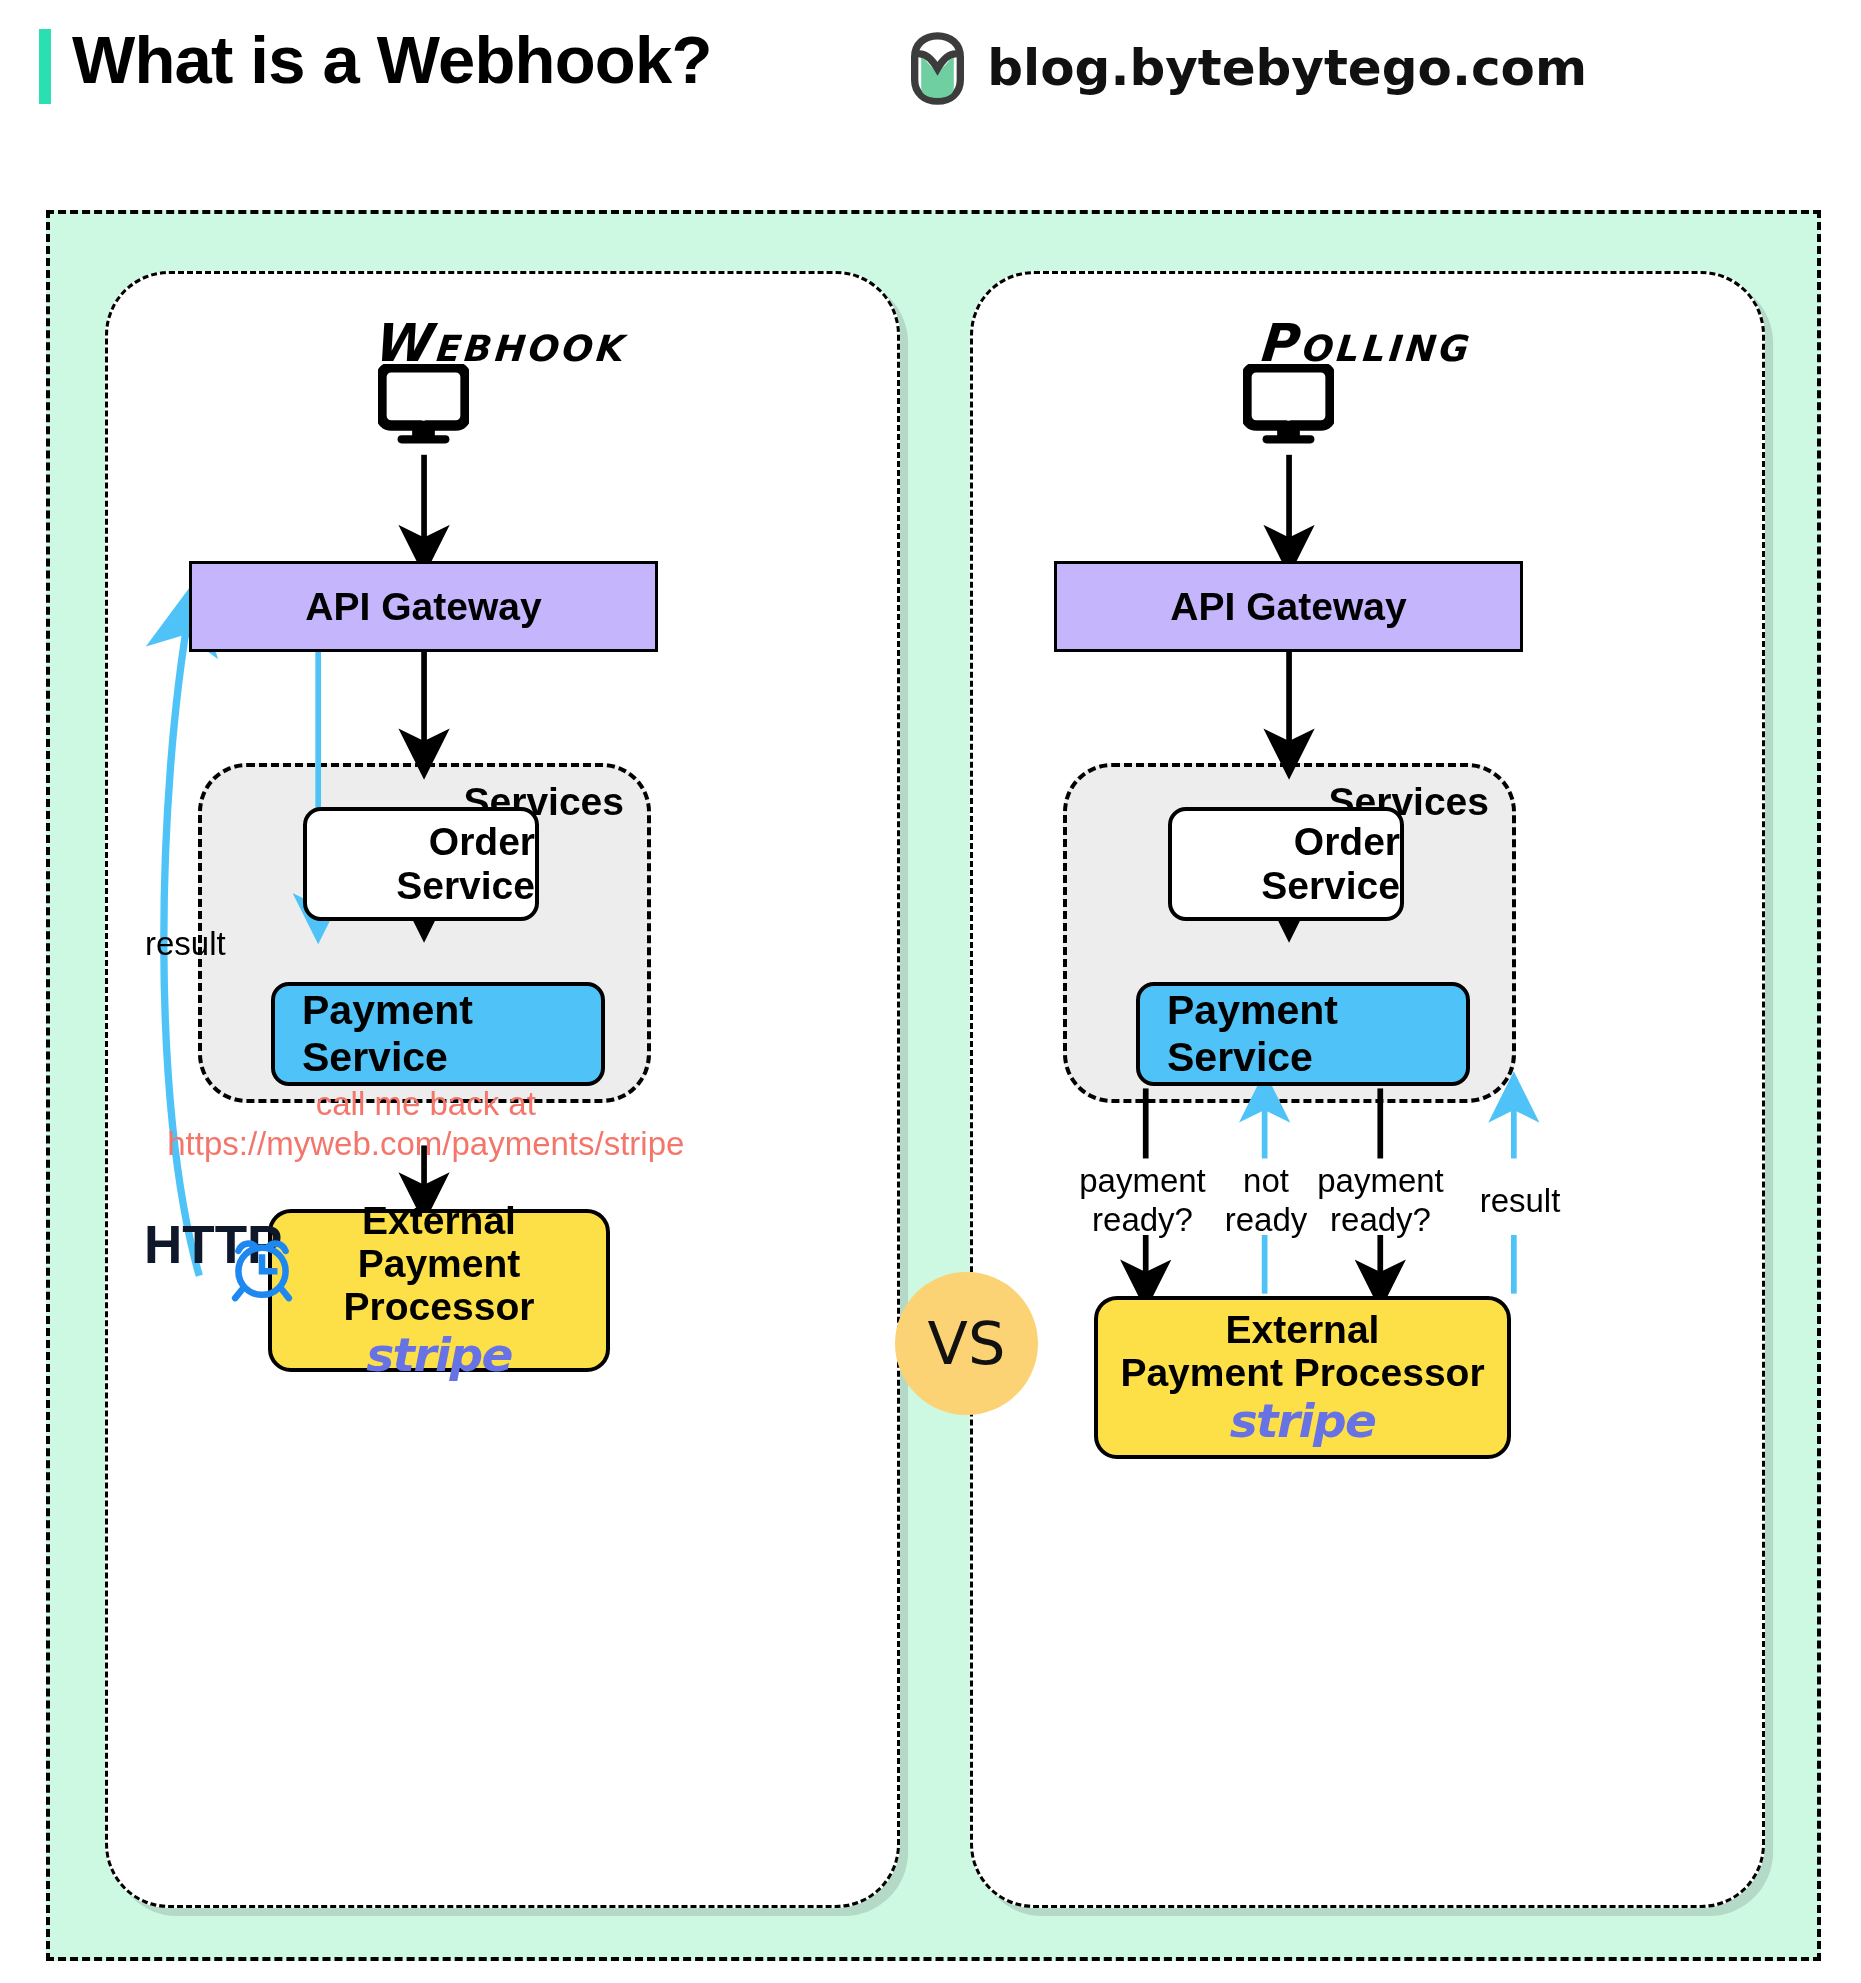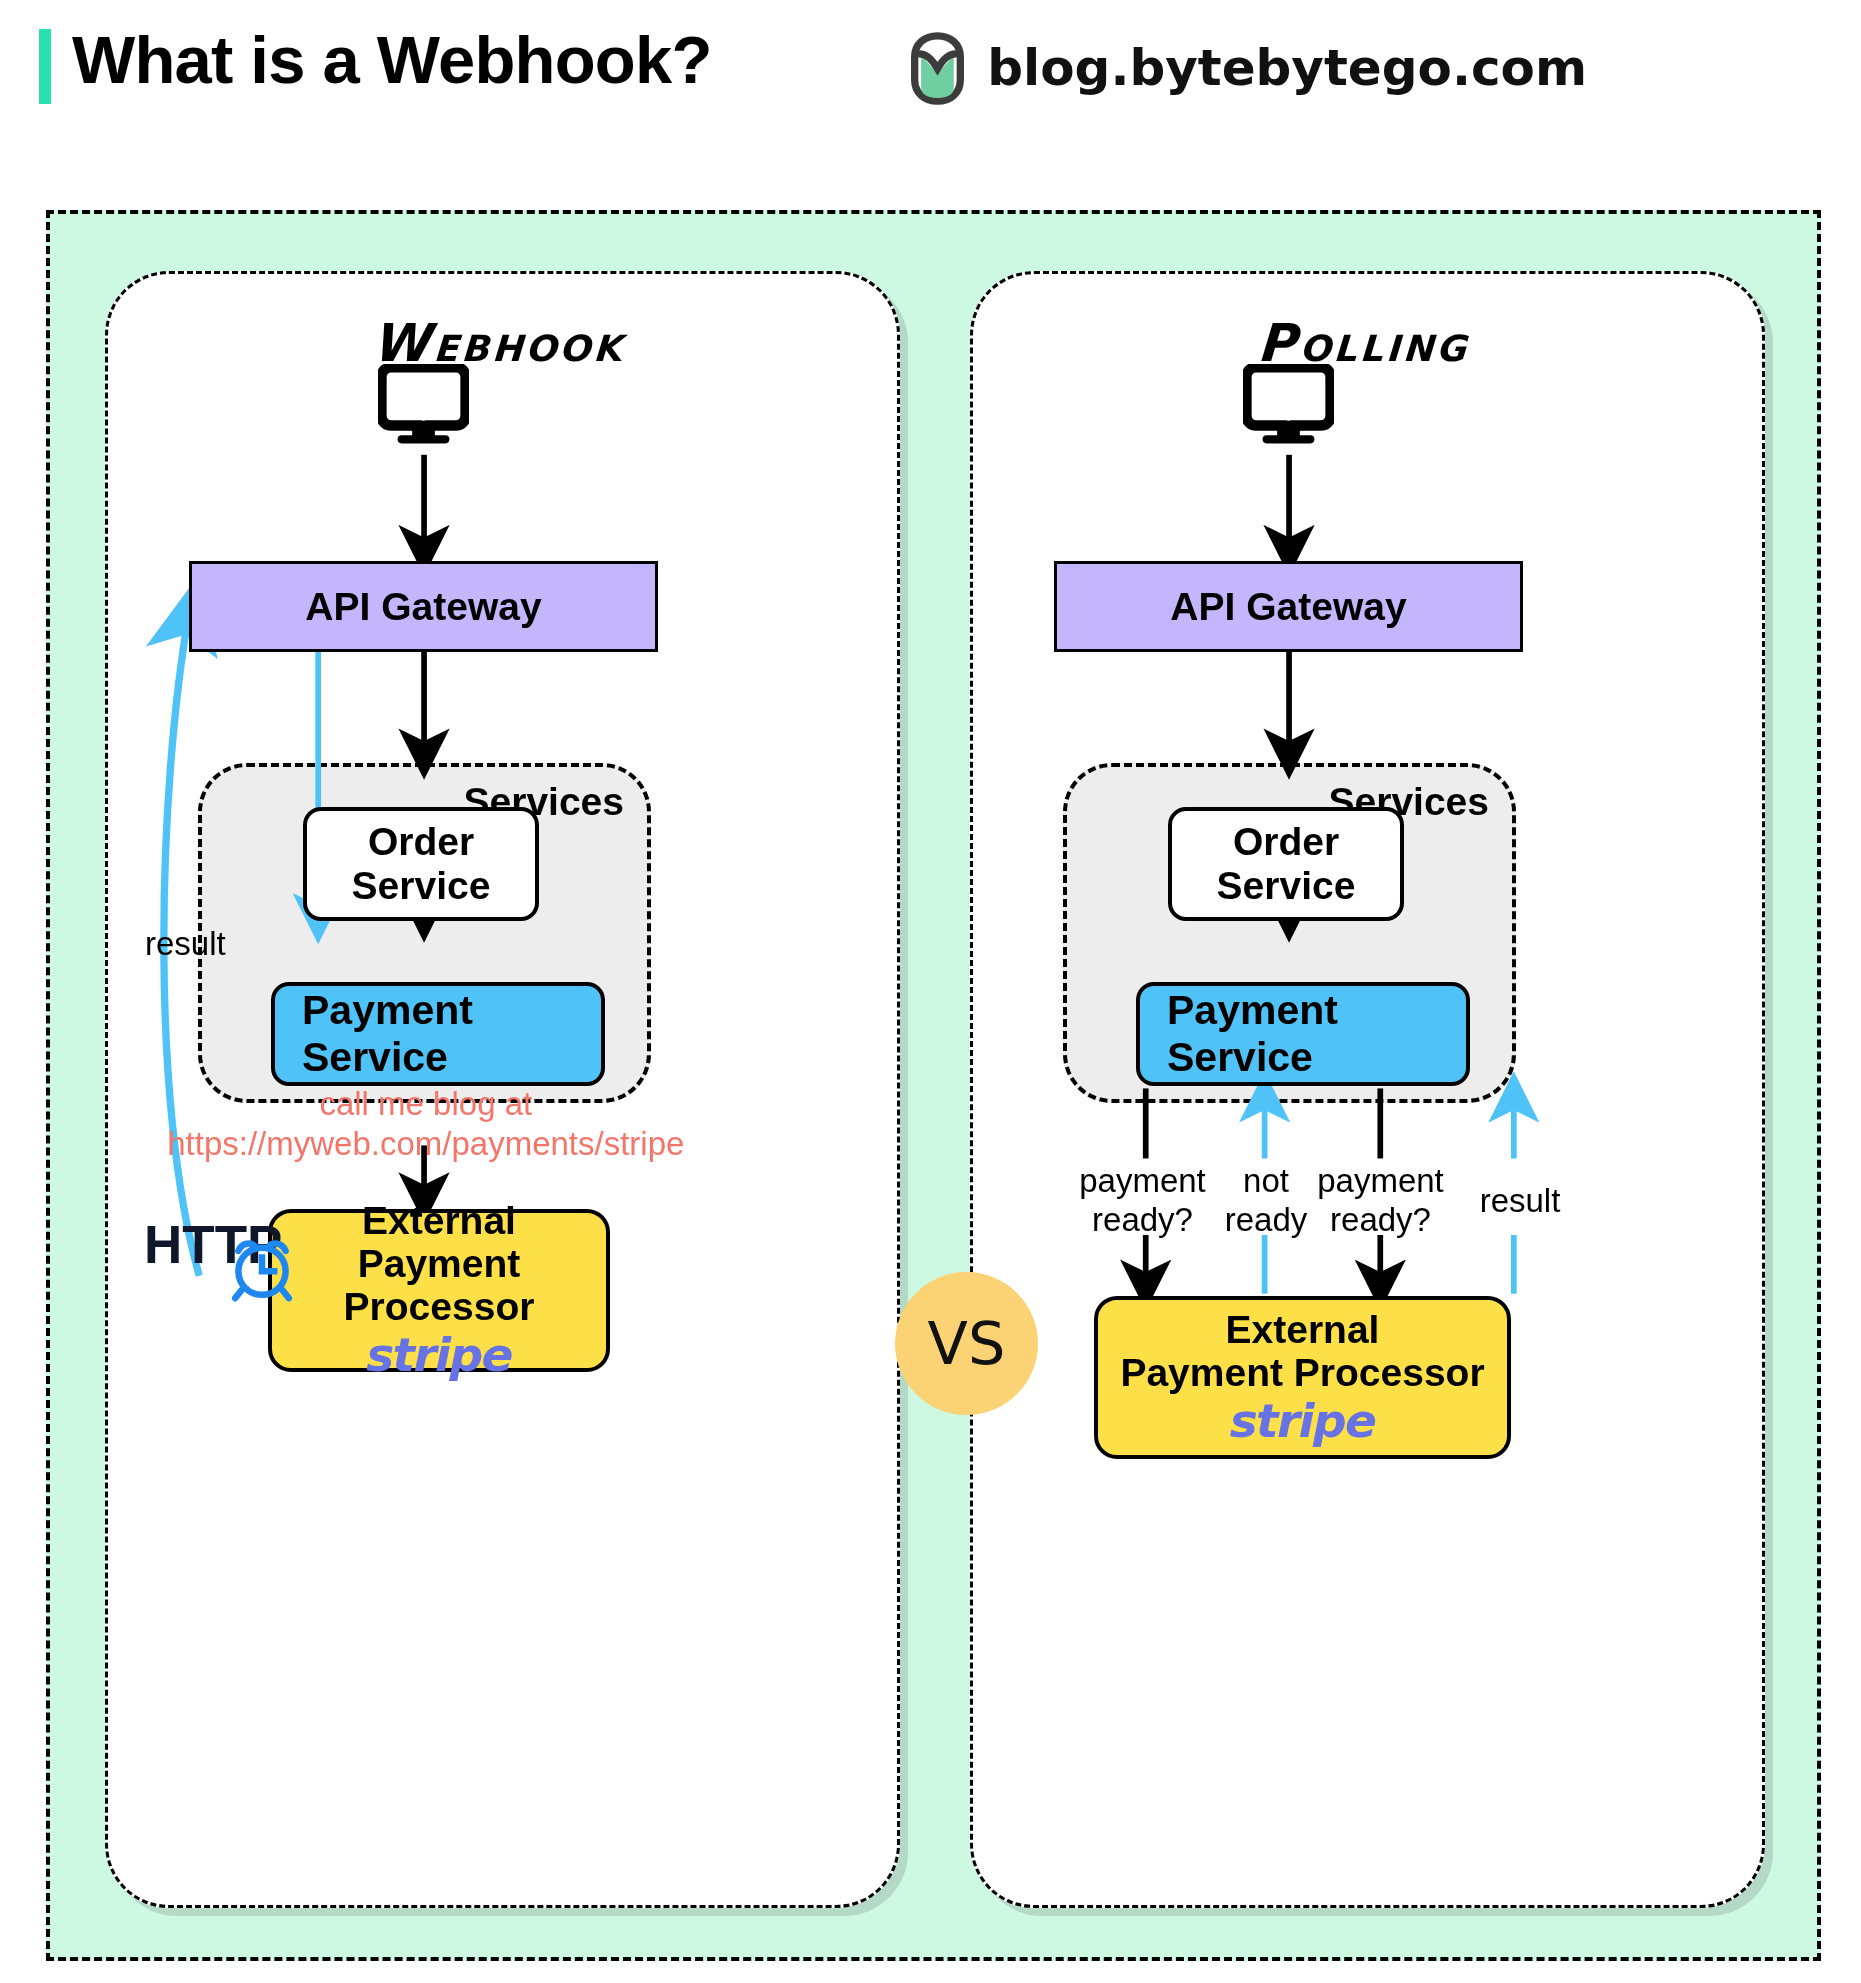--- a/index.html
+++ b/index.html
@@ -73,21 +73,21 @@
 
   
   .node { position:absolute; z-index:10; }
   .box-gw {
     background:#c4b5fd; border:3.3px solid #000;
     display:flex; align-items:center; justify-content:center;
     font-size:39px; font-weight:bold; color:#000;
   }
   .box-plain {
     background:#fff; border:4.1px solid #000; border-radius:18px;
-    display:flex; flex-direction:column; align-items:center;
+    display:flex; flex-direction:column; align-items:flex-end;
     justify-content:center; line-height:1.12;
     font-size:39px; font-weight:bold; color:#000;
   }
   .box-pay {
     background:#4FC3F7; border:4.1px solid #000; border-radius:18px;
     display:flex; align-items:center; justify-content:center;
     font-size:41px; font-weight:bold; color:#000;padding-left:27px;
   }
   .box-ext {
     background:#fde047; border:4.1px solid #000; border-radius:23px;
@@ -186,21 +186,21 @@
       </div>
 
       <div class="node box-plain" style="left:195px; top:533px; width:236px; height:114px;">
         <span>Order</span>
         <span>Service</span>
       </div>
 
       <div class="node box-pay" style="left:163px; top:708px; width:334px; height:104px;">Payment Service</div>
 
       <div class="lbl lbl-red" style="left:16.3px; top:810px; width:603px;">
-        <div>call me blog at</div>
+        <div>call me back at</div>
         <div>https://myweb.com/payments/stripe</div>
       </div>
 
       <div class="node box-ext" style="left:160px; top:935px; width:342px; height:163px;">
         <span>External</span>
         <span>Payment Processor</span>
         <span class="stripe-logo">stripe</span>
       </div>
 
       <svg class="lay" width="795" height="1637" viewBox="0 0 976 2010">

